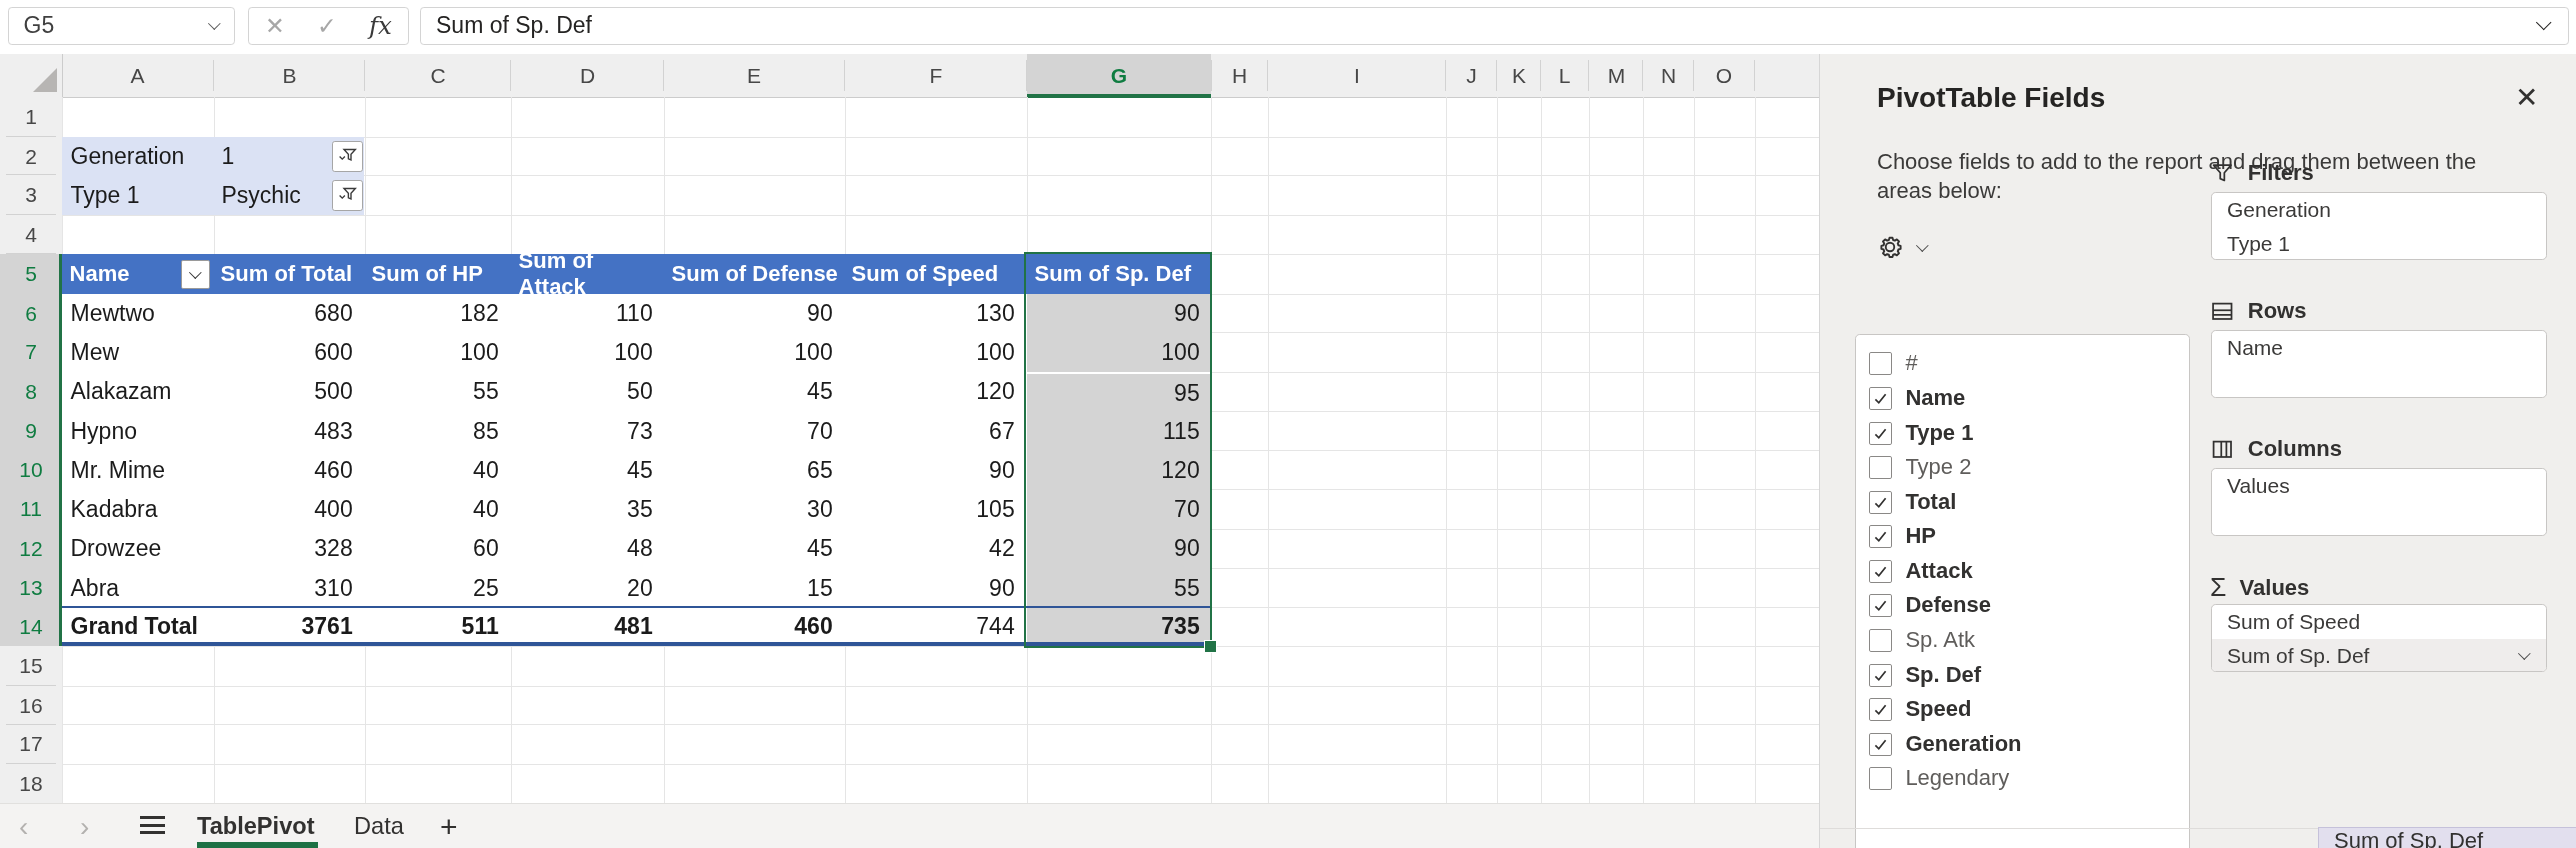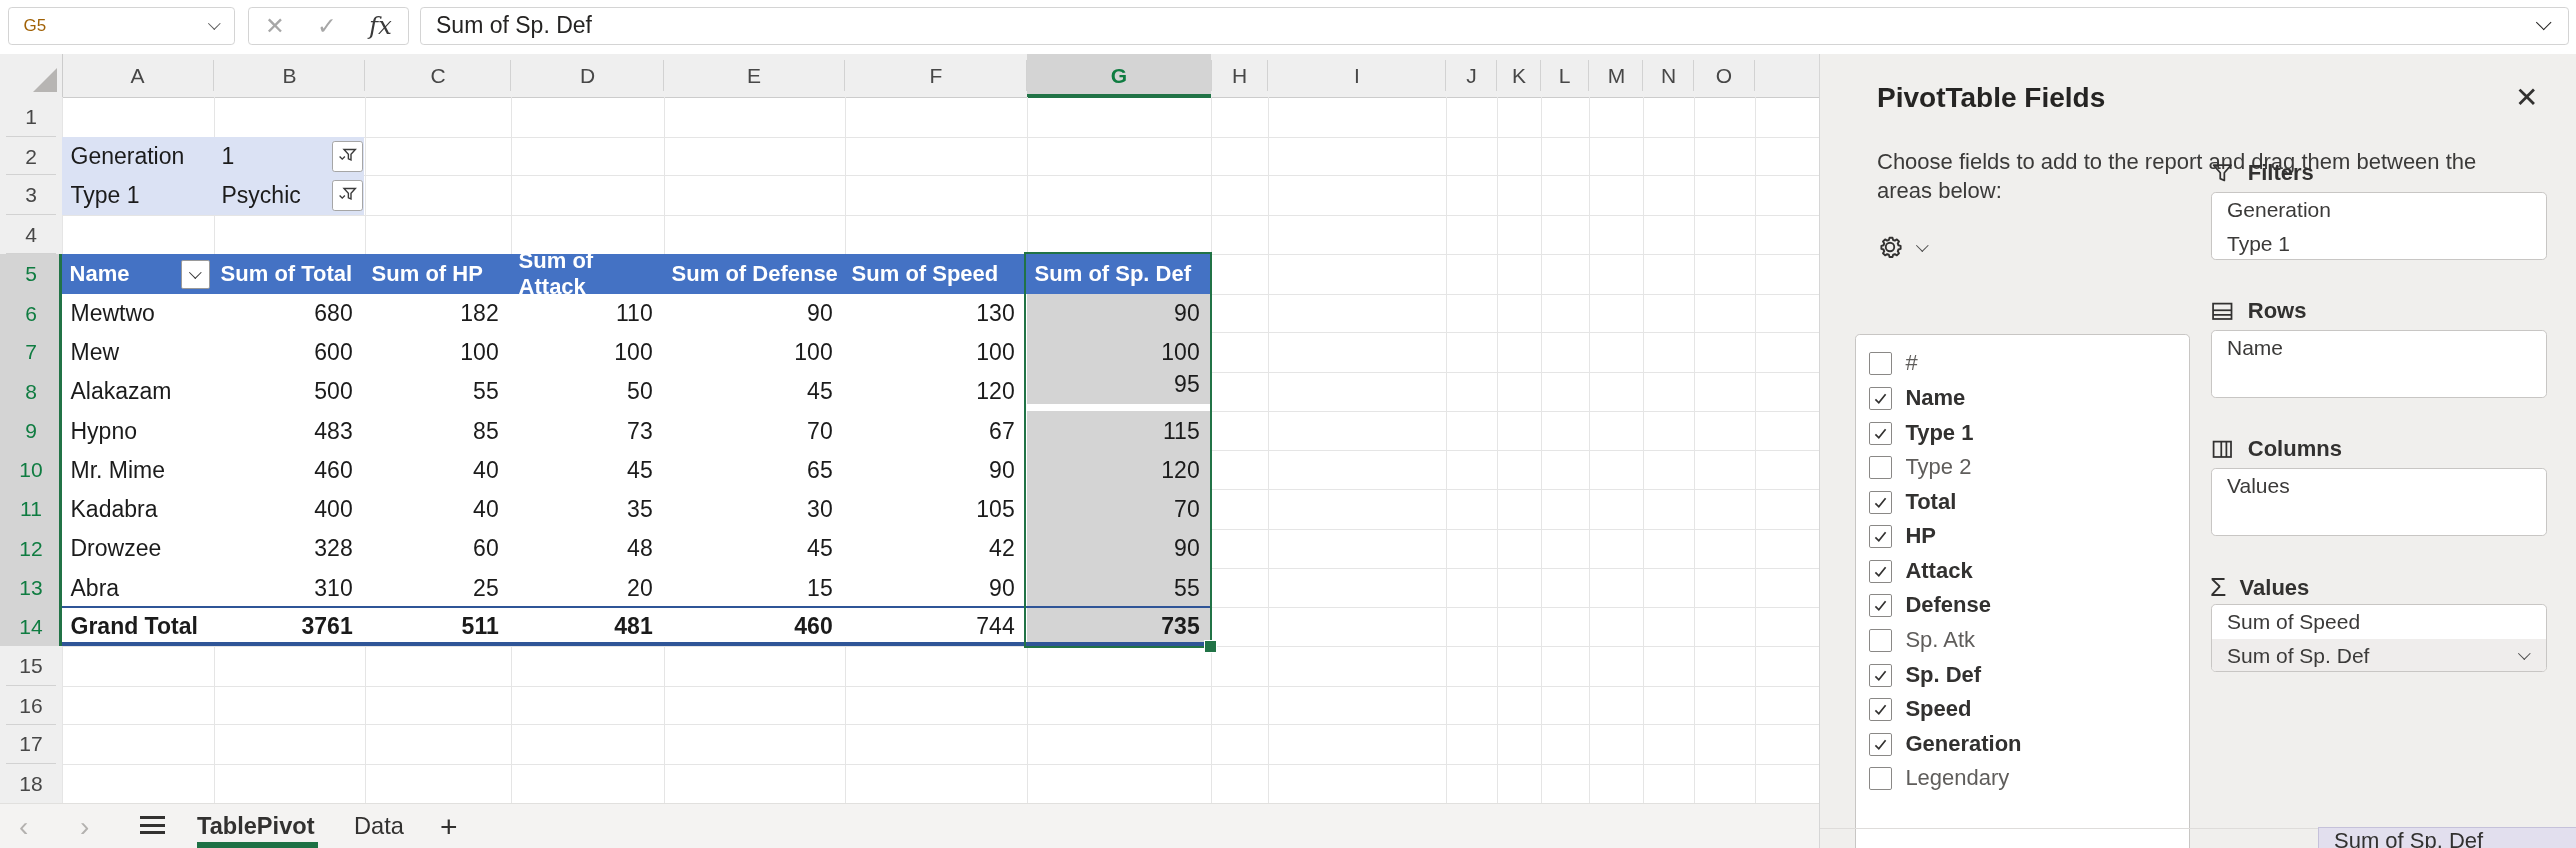--- a/index.html
+++ b/index.html
@@ -4,21 +4,21 @@
 <style>
   html,body{margin:0;padding:0;background:#fff;}
   #app{position:relative;width:2576px;height:849px;overflow:hidden;
        font-family:"Liberation Sans",sans-serif;color:#222;background:#fff;}
   .abs{position:absolute;}
   
   #formulabar{left:0;top:0;width:2576px;height:54px;background:#fff;border-bottom:0.9px solid #e3e3e3;}
   .fbox{position:absolute;top:6.6px;height:38px;background:#fff;border:0.9px solid #d4d4d4;border-radius:3.8px;
         display:flex;align-items:center;box-sizing:border-box;}
   #namebox{left:7.6px;width:227px;}
-  #namebox .ref{font-size:17px;color:#a16207;padding-left:15px;flex:1;}
+  #namebox .ref{font-size:23px;color:#404040;padding-left:15px;flex:1;}
   #fbuttons{left:248px;width:161px;justify-content:space-around;}
   #fxinput{left:420px;width:2149px;}
   #fxinput .fval{font-size:23px;color:#252423;padding-left:15px;flex:1;}
   .icon-x{font-size:23.6px;color:#a7a7a7;}
   .icon-check{font-size:23.6px;color:#a7a7a7;}
   .icon-fx{font-family:"DejaVu Serif",serif;font-style:italic;font-size:24.6px;color:#3a3a3a;}
   .chev{display:inline-block;width:10.4px;height:10.4px;border-right:1.9px solid #4a4a4a;border-bottom:1.9px solid #4a4a4a;
         transform:rotate(45deg);}
   .chev.small{width:7.6px;height:7.6px;}
   
@@ -266,21 +266,21 @@
         <div class="cell num" style="left: 449px; top: 78px; width: 153px; height: 40px;">100</div>
         <div class="cell num" style="left: 602px; top: 78px; width: 180px; height: 40px;">100</div>
         <div class="cell num" style="left: 782px; top: 78px; width: 182px; height: 40px;">100</div>
         <div class="cell num" style="left: 965px; top: 78px; width: 184px; height: 40px; background: rgb(212, 212, 212);">100</div>
         <div class="cell txt" style="left: 0px; top: 118px; width: 151px; height: 39px;">Alakazam</div>
         <div class="cell num" style="left: 151px; top: 118px; width: 151px; height: 39px;">500</div>
         <div class="cell num" style="left: 302px; top: 118px; width: 146px; height: 39px;">55</div>
         <div class="cell num" style="left: 449px; top: 118px; width: 153px; height: 39px;">50</div>
         <div class="cell num" style="left: 602px; top: 118px; width: 180px; height: 39px;">45</div>
         <div class="cell num" style="left: 782px; top: 118px; width: 182px; height: 39px;">120</div>
-        <div class="cell num" style="left: 965px; top: 111px; width: 184px; height: 39px; background: rgb(212, 212, 212);">95</div>
+        <div class="cell num" style="left: 965px; top: 120px; width: 184px; height: 39px; background: rgb(212, 212, 212);">95</div>
         <div class="cell txt" style="left: 0px; top: 157px; width: 151px; height: 40px;">Hypno</div>
         <div class="cell num" style="left: 151px; top: 157px; width: 151px; height: 40px;">483</div>
         <div class="cell num" style="left: 302px; top: 157px; width: 146px; height: 40px;">85</div>
         <div class="cell num" style="left: 449px; top: 157px; width: 153px; height: 40px;">73</div>
         <div class="cell num" style="left: 602px; top: 157px; width: 180px; height: 40px;">70</div>
         <div class="cell num" style="left: 782px; top: 157px; width: 182px; height: 40px;">67</div>
         <div class="cell num" style="left: 965px; top: 157px; width: 184px; height: 40px; background: rgb(212, 212, 212);">115</div>
         <div class="cell txt" style="left: 0px; top: 197px; width: 151px; height: 39px;">Mr. Mime</div>
         <div class="cell num" style="left: 151px; top: 197px; width: 151px; height: 39px;">460</div>
         <div class="cell num" style="left: 302px; top: 197px; width: 146px; height: 39px;">40</div>

